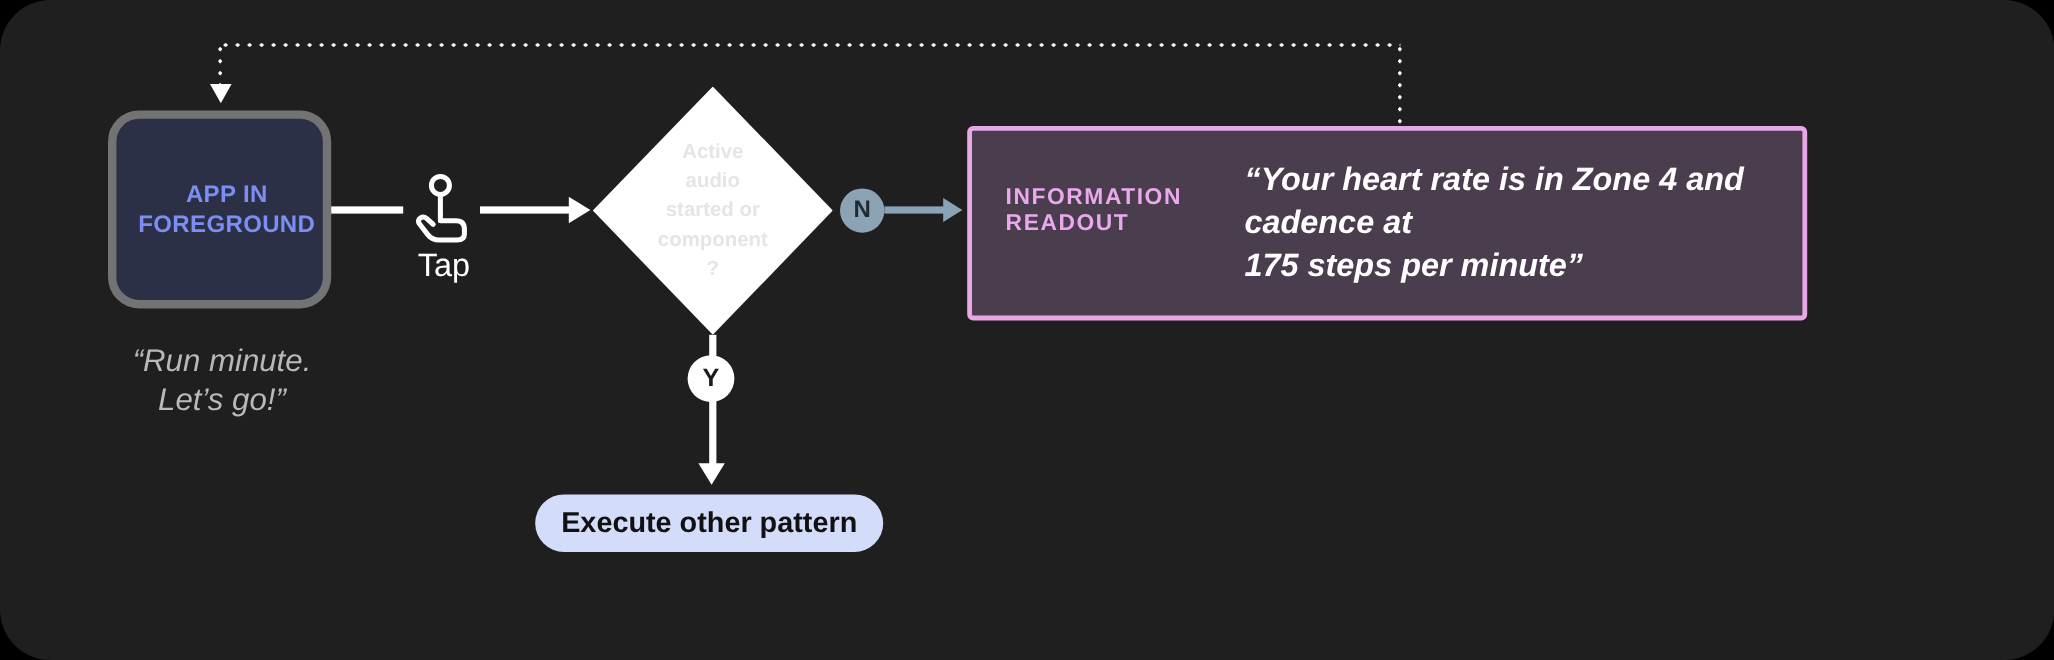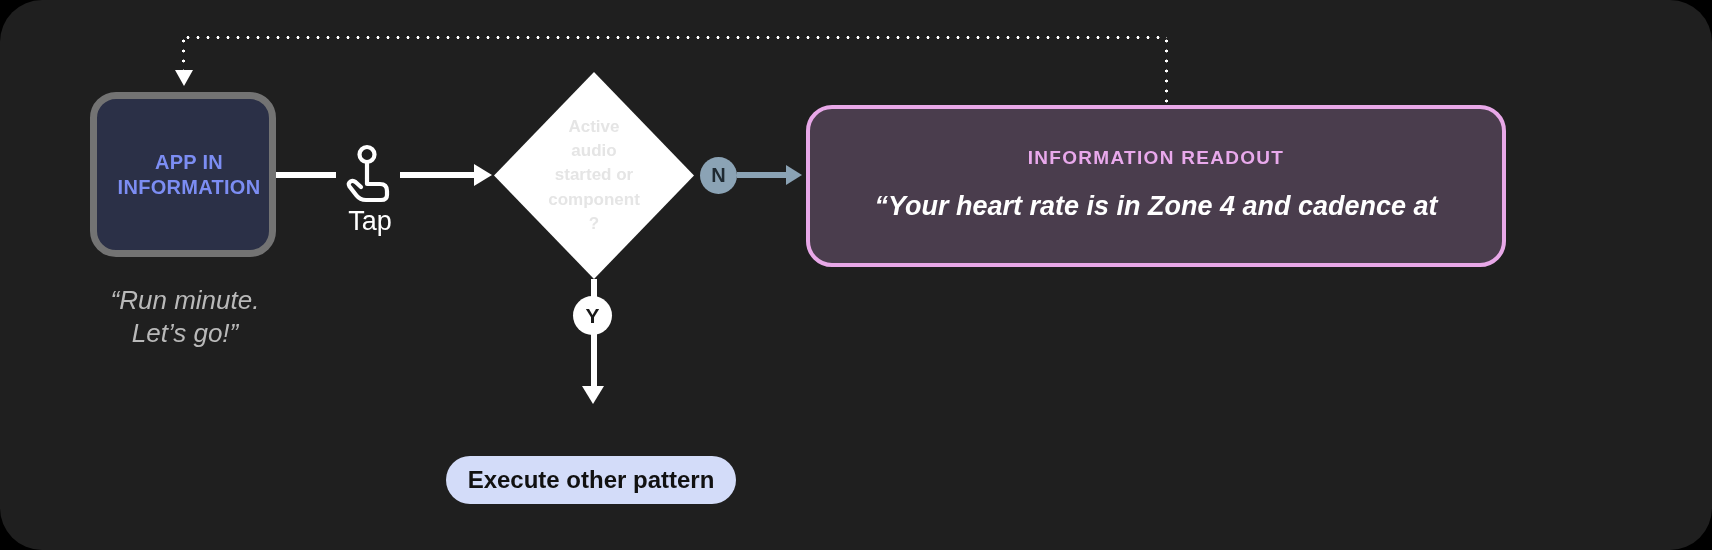--- a/index.html
+++ b/index.html
@@ -253,35 +253,33 @@
     width: 290px;
     height: 48px;
     background: #d3dcf9;
     border-radius: 24px;
     display: flex;
     align-items: center;
     justify-content: center;
     color: #111111;
     font-size: 24px;
     font-weight: bold;
-    margin-top: 44px;
   }
 
   
   #readout {
     position: absolute;
     left: 806px;
     top: 105px;
     width: 700px;
     height: 162px;
     background: #4a3d4d;
     border: 4px solid #e8a8e8;
-    border-radius: 26px;
-    display: flex;
-    flex-direction: column;
+    border-radius: 5px;
+    display: flex;
     align-items: center;
     justify-content: center;
     padding: 10px 28px;
   }
   #readout-title {
     color: #e9a9ec;
     font-size: 19px;
     font-weight: bold;
     letter-spacing: 1.3px;
     margin-bottom: 20px;
@@ -301,21 +299,21 @@
 <div id="canvas">
 
   <div id="loop-top"></div>
   <div id="loop-right"></div>
   <div id="loop-left"></div>
   <div id="loop-arrow"></div>
 
   <div id="app-box">
     <div class="label">
       <div>APP IN</div>
-      <div>INFORMATION</div>
+      <div>FOREGROUND</div>
     </div>
   </div>
 
   <div id="app-caption">
     <div>“Run minute.</div>
     <div>Let’s go!”</div>
   </div>
 
   <div id="seg-a"></div>
 
@@ -354,16 +352,17 @@
   <div id="y-badge">Y</div>
   <div id="y-line-bot"></div>
   <div id="y-arrow"></div>
 
   <div id="pill">Execute other pattern</div>
 
   <div id="readout">
     <div id="readout-title">INFORMATION READOUT</div>
     <div id="readout-body">
       <div>“Your heart rate is in Zone 4 and cadence at</div>
+      <div>175 steps per minute”</div>
     </div>
   </div>
 
 </div>
 
 </body></html>

